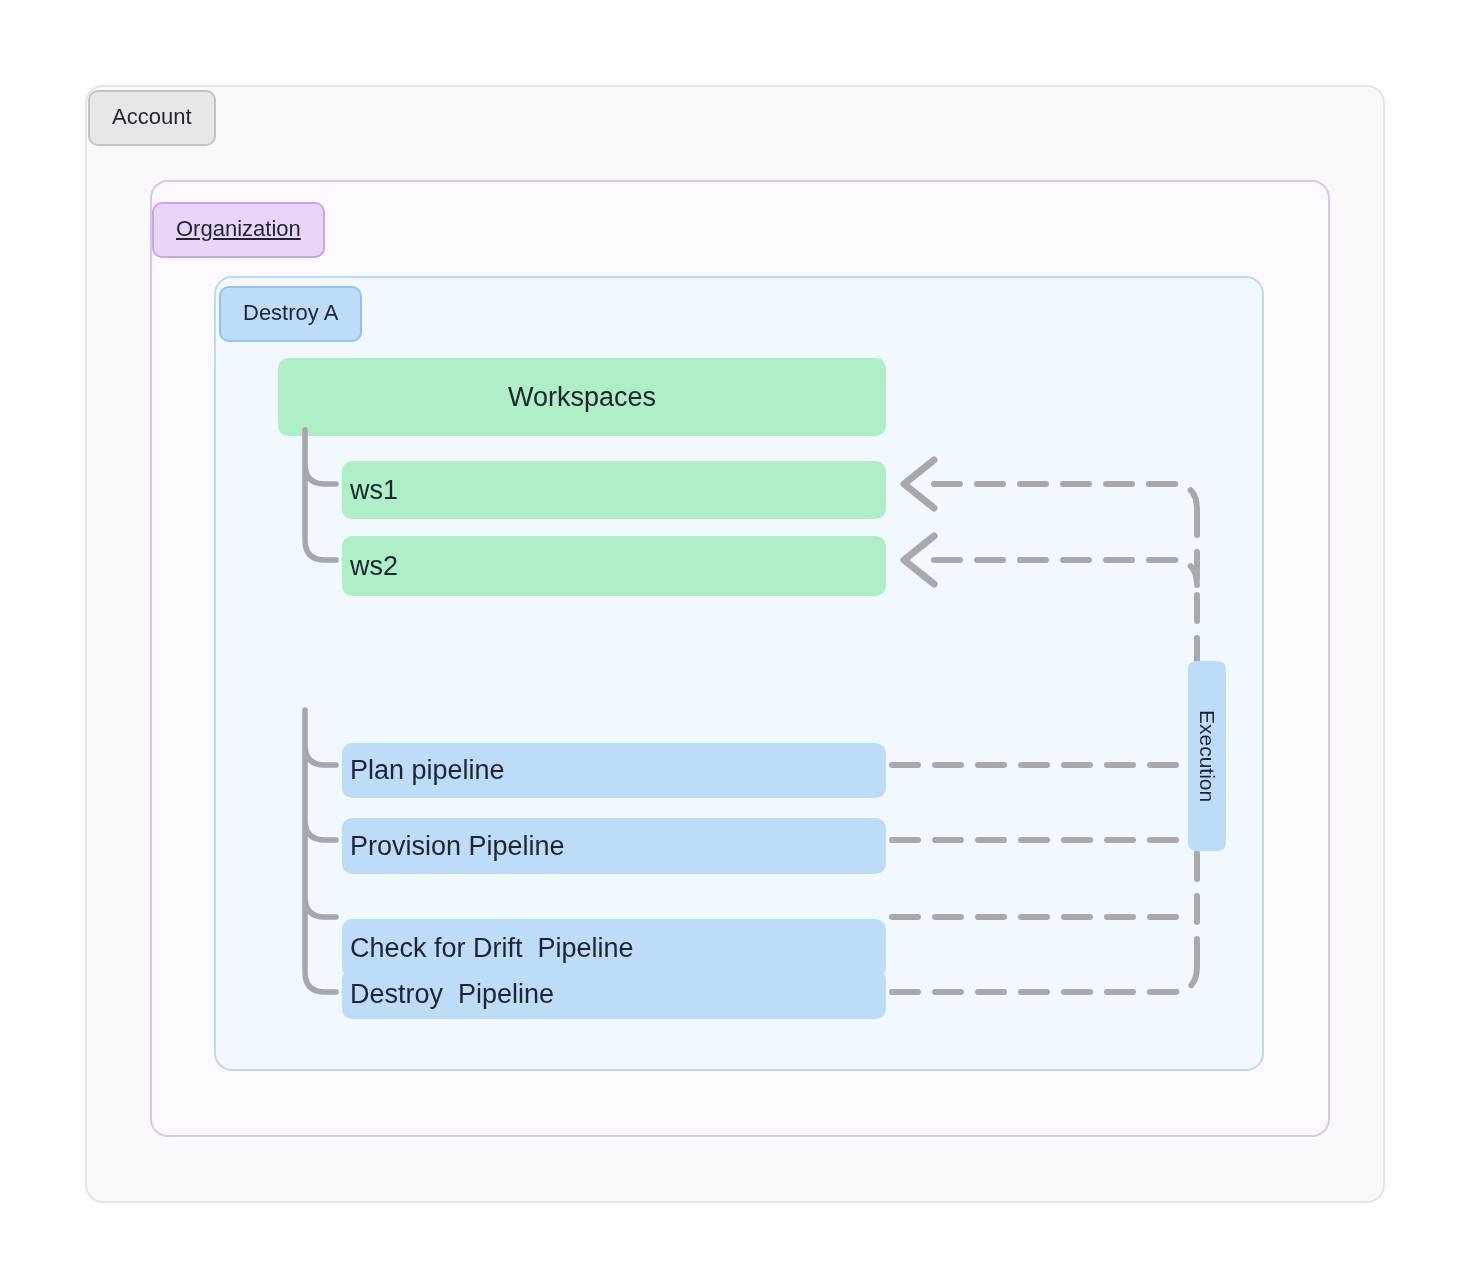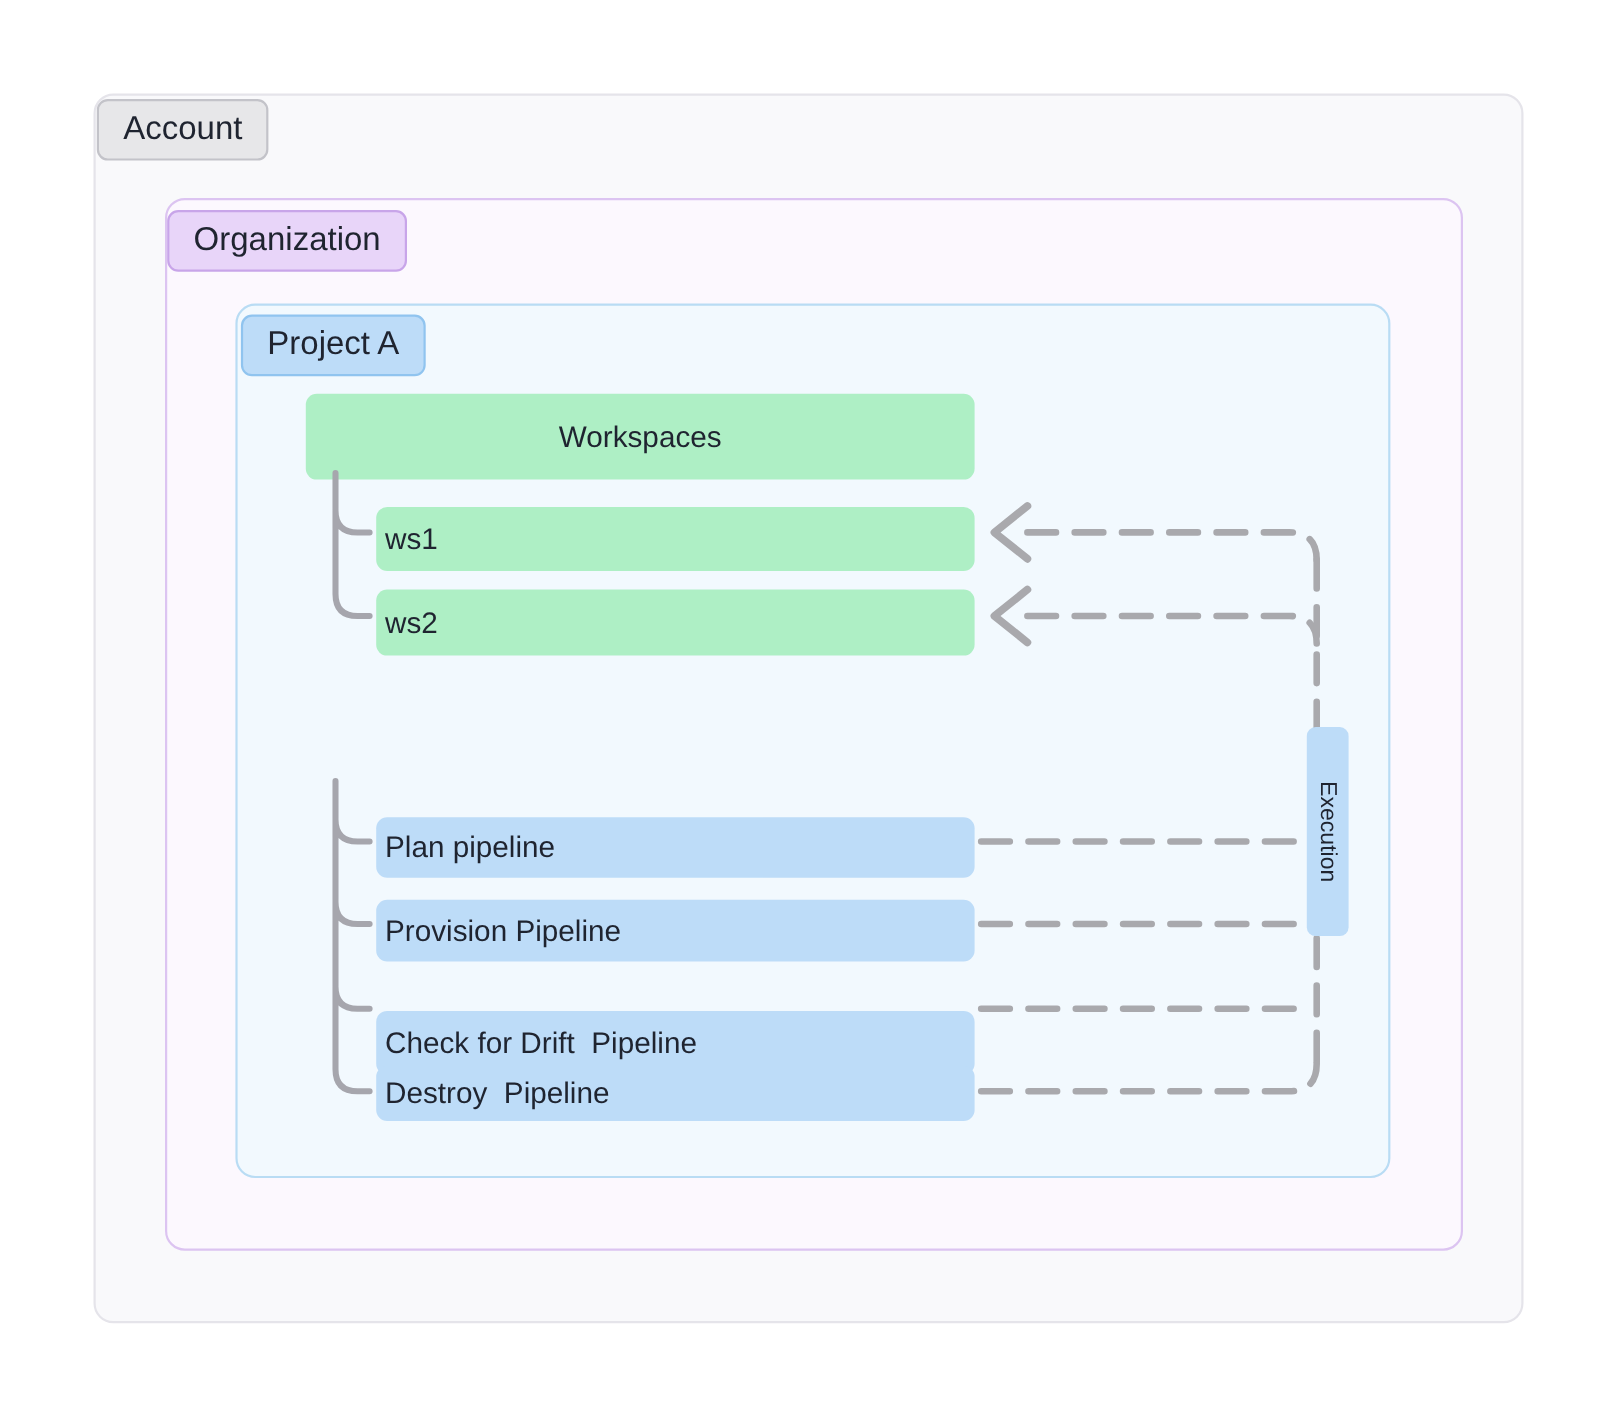--- a/index.html
+++ b/index.html
@@ -34,33 +34,34 @@
   .project-container {
     left: 62px; top: 94px; width: 1050px; height: 795px;
     background: var(--project-bg, #f2f9fe);
     border: 2px solid #b9dcf4;
   }
   .badge {
     position: absolute;
     box-sizing: border-box;
     border-radius: 10px;
     padding: 7px 22px 9px 22px;
-    font-size: 30px;
+    font-size: 22px;
     line-height: 36px;
     white-space: nowrap;
   }
   .badge-account {
     left: 1px; top: 3px;
     background: var(--account-gray, #e7e7e9);
     border: 2px solid #c3c3c9;
   }
   .badge-organization {
-    left: 0px; top: 9px;
+    left: 0px; top: 20px;
     background: var(--organization-purple, #e8d5f9);
     border: 2px solid #c8a5e9;
+    text-decoration: underline;
   }
   .badge-project {
     left: 3px; top: 8px;
     background: var(--pipeline-blue, #bddcf8);
     border: 2px solid #90c4ef;
   }
   .box {
     position: absolute;
     box-sizing: border-box;
     border-radius: 10px;
@@ -130,21 +131,21 @@
 
 <div class="stage">
 
   <div class="container account-container">
     <div class="badge badge-account">Account</div>
 
     <div class="container organization-container">
       <div class="badge badge-organization">Organization</div>
 
       <div class="container project-container">
-        <div class="badge badge-project">Project A</div>
+        <div class="badge badge-project">Destroy A</div>
 
         <div class="box green header ws-header">Workspaces</div>
         <div class="box green item ws-item-0">ws1</div>
         <div class="box green item ws-item-1">ws2</div>
 
         <div class="box blue item pl-item-1">Provision Pipeline</div>
         <div class="box blue item pl-item-0">Plan pipeline</div>
         <div class="box blue item pl-item-2">Check for Drift  Pipeline</div>
         <div class="box blue item pl-item-3">Destroy  Pipeline</div>
 

